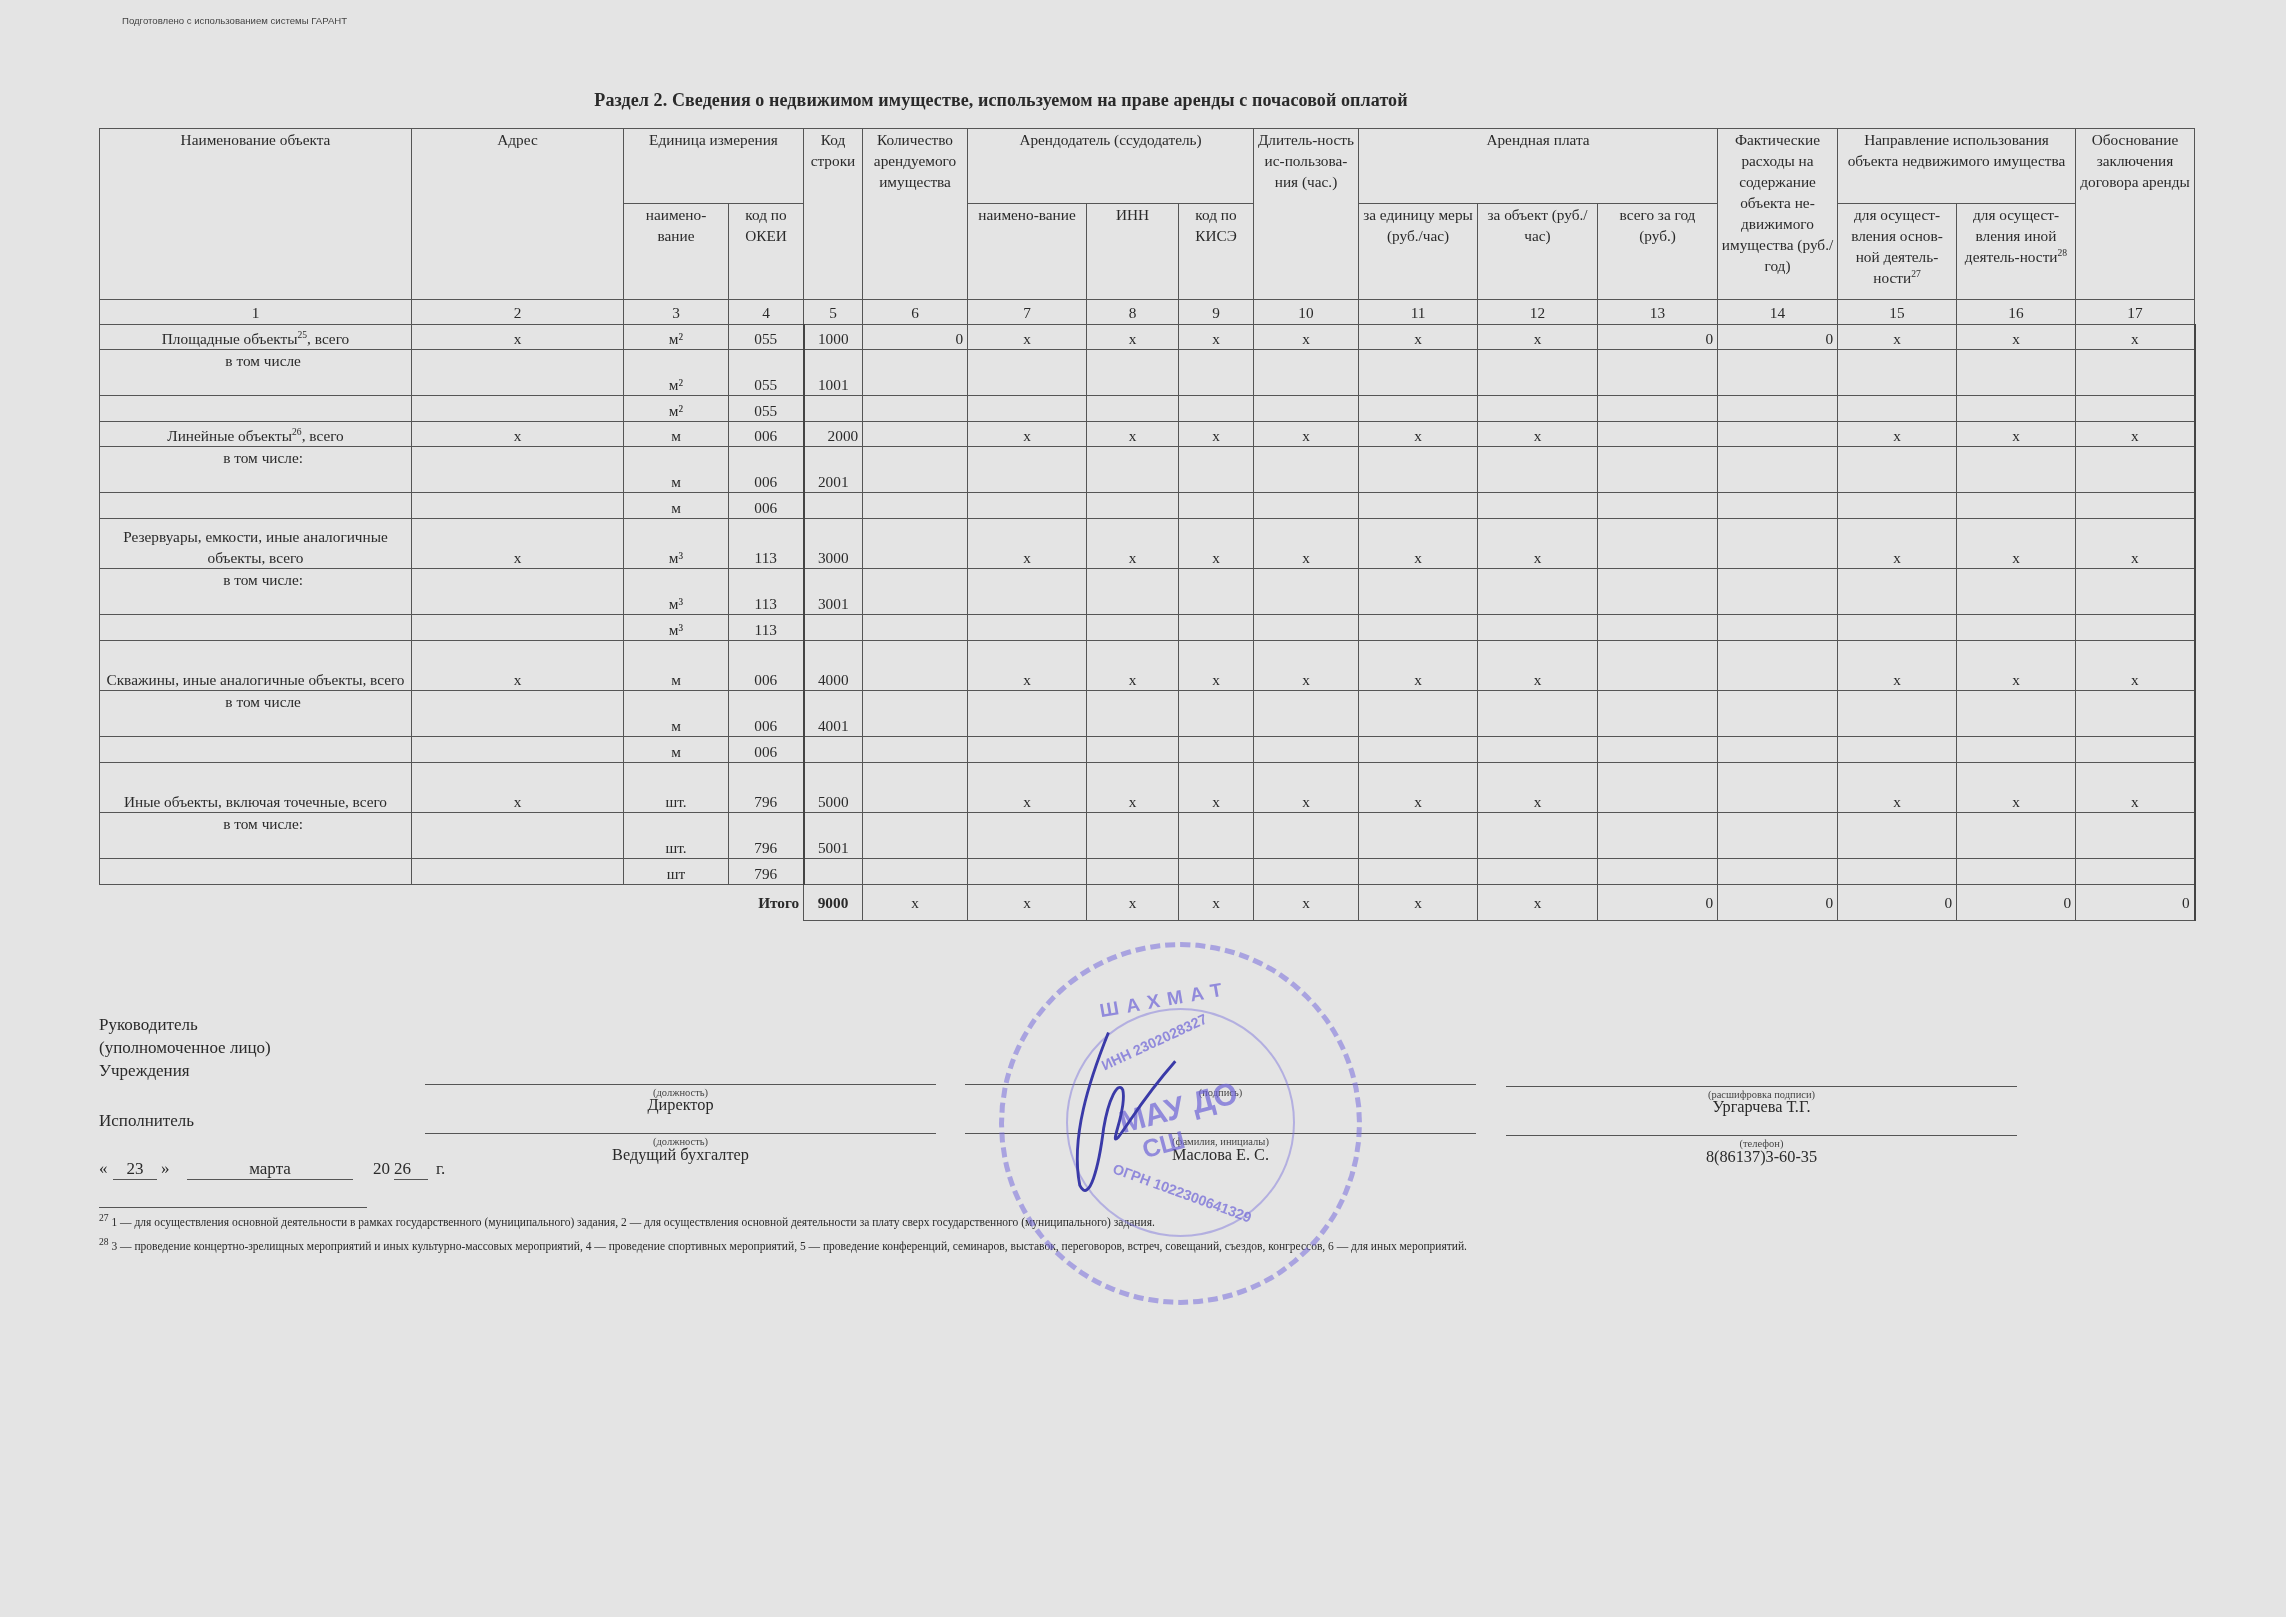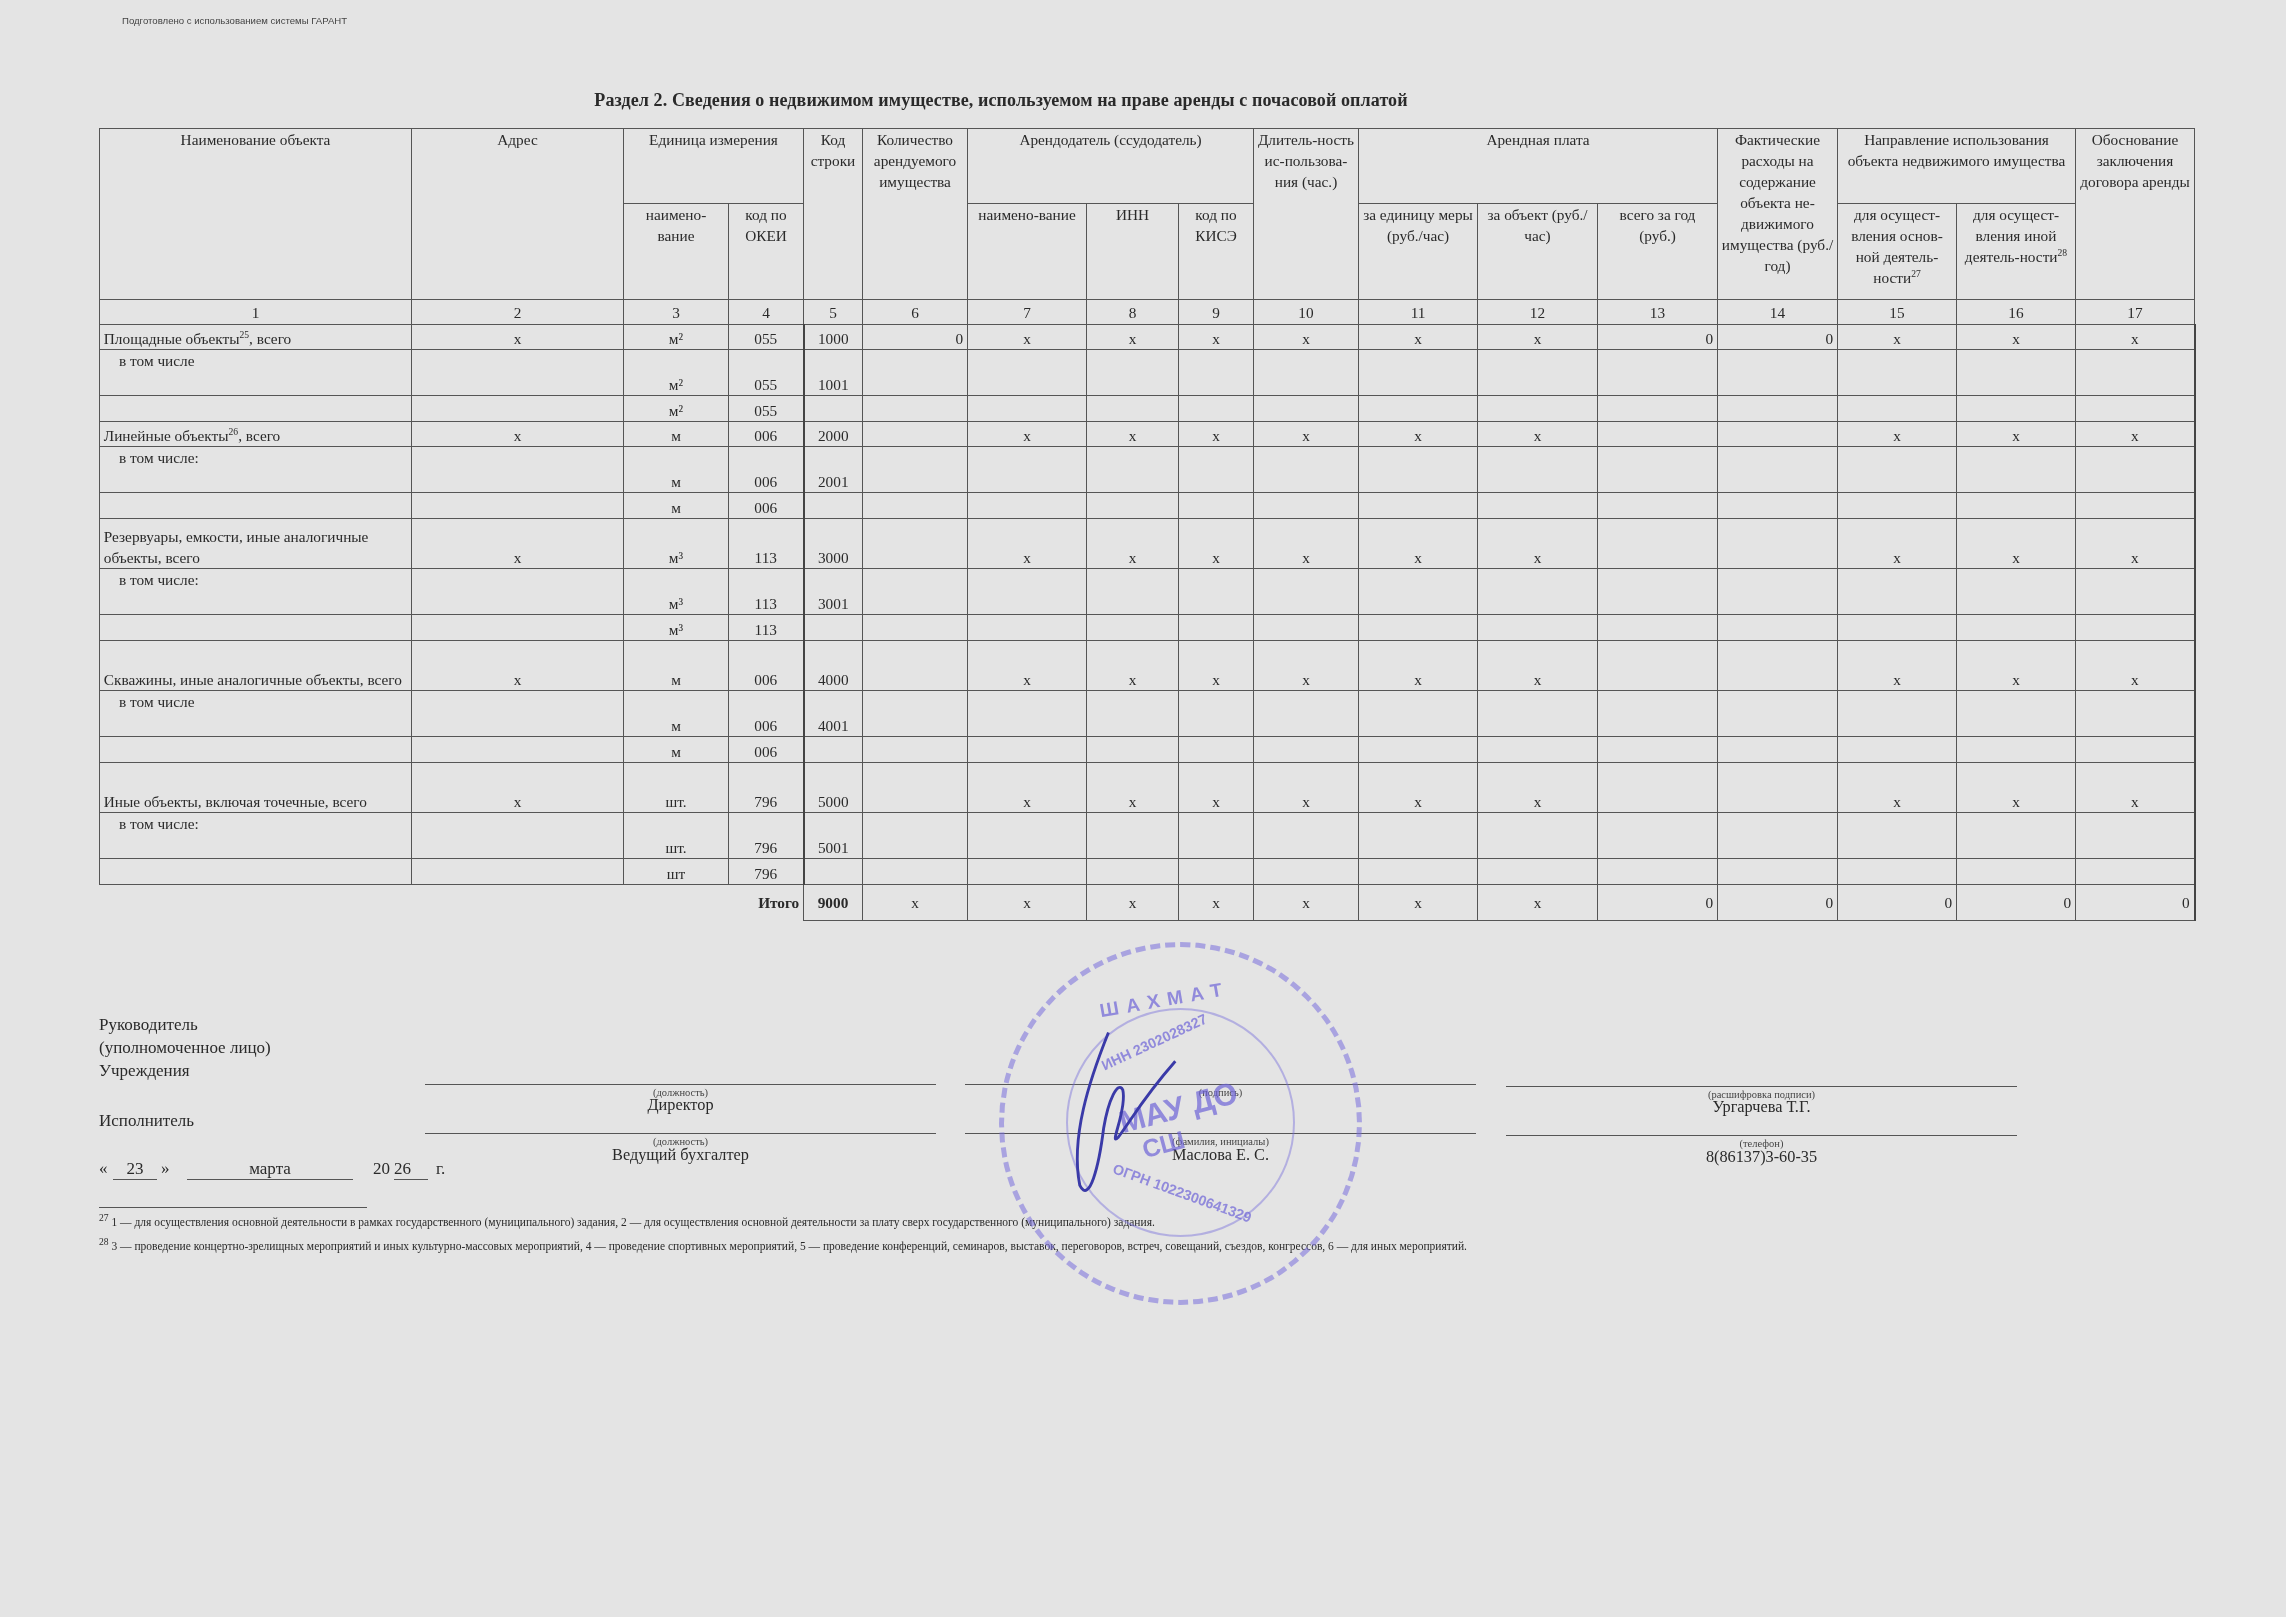--- a/index.html
+++ b/index.html
@@ -22,21 +22,21 @@
   table.grid td {
     border:1.4px solid #555;
     padding:0 3.8px;
     overflow:hidden;
     line-height:21px;
   }
   .hdr td { vertical-align:top; text-align:center; line-height:23px; font-size:15.3px; }
   .num td { text-align:center; height:24px; vertical-align:middle; }
   .c { text-align:center; }
   .r { text-align:right; }
-  .l { text-align:left; }
+  .l { text-align:center; }
   .b { vertical-align:bottom; }
   .thick-top td { border-top:2.9px solid #444; }
   .row-total td { border-bottom:2.9px solid #444; }
   sup { font-size:9.6px; line-height:0; }
   .noborder { border:none !important; }
   .bold { font-weight:bold; }
   .indent { padding-left:19px !important; vertical-align:top; }
 
   .sig-label { font-size:17px; }
   .line { position:absolute; border-top:1.9px solid #555; }
@@ -185,21 +185,21 @@
         <td class="r b"></td>
         <td class="c b"></td>
         <td class="c b"></td>
         <td class="c b" style="border-right: 2.9px solid rgb(68, 68, 68);"></td>
       </tr>
       <tr style="height: 25px;">
         <td class="l b"><span>Линейные объекты</span><sup>26</sup><span>, всего</span></td>
         <td class="c b">x</td>
         <td class="c b">м</td>
         <td class="c b">006</td>
-        <td class="c b" style="border-left: 2.9px solid rgb(68, 68, 68);">2000</td>
+        <td class="c b" style="border-left: 2.9px solid rgb(68, 68, 68); text-align: right;">2000</td>
         <td class="r b"></td>
         <td class="c b">x</td>
         <td class="c b">x</td>
         <td class="c b">x</td>
         <td class="c b">x</td>
         <td class="c b">x</td>
         <td class="c b">x</td>
         <td class="r b"></td>
         <td class="r b"></td>
         <td class="c b">x</td>

